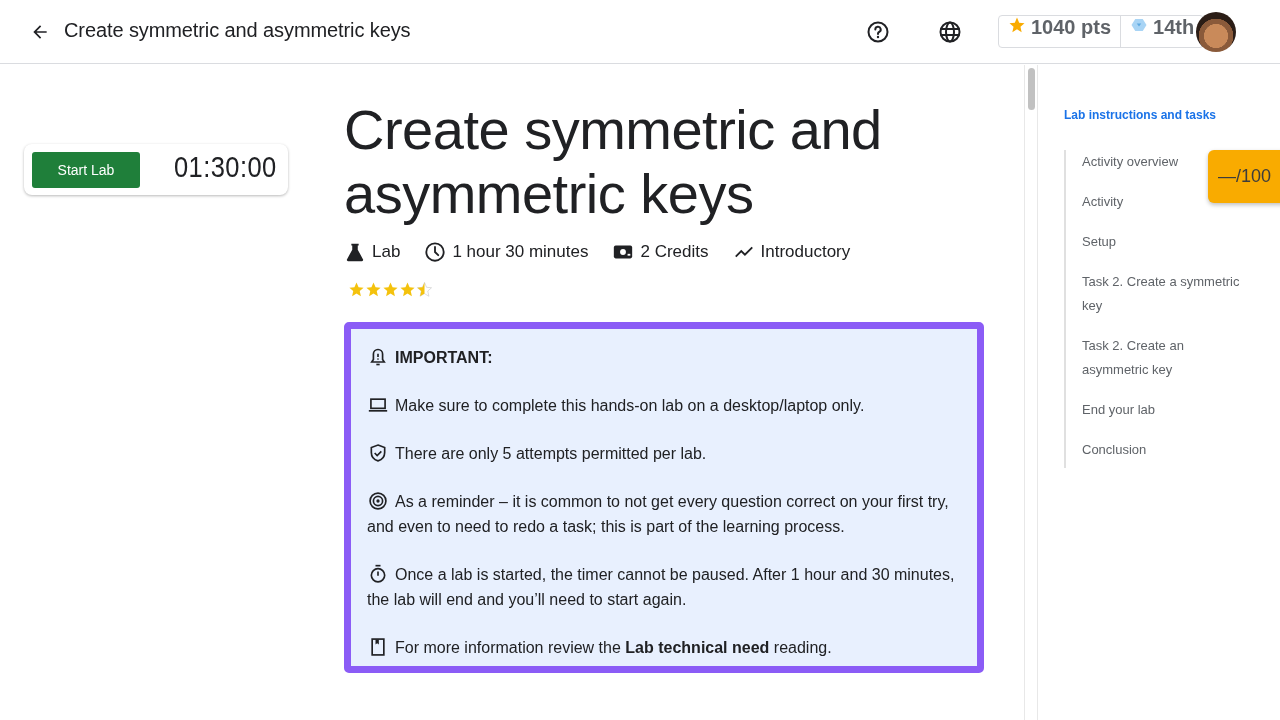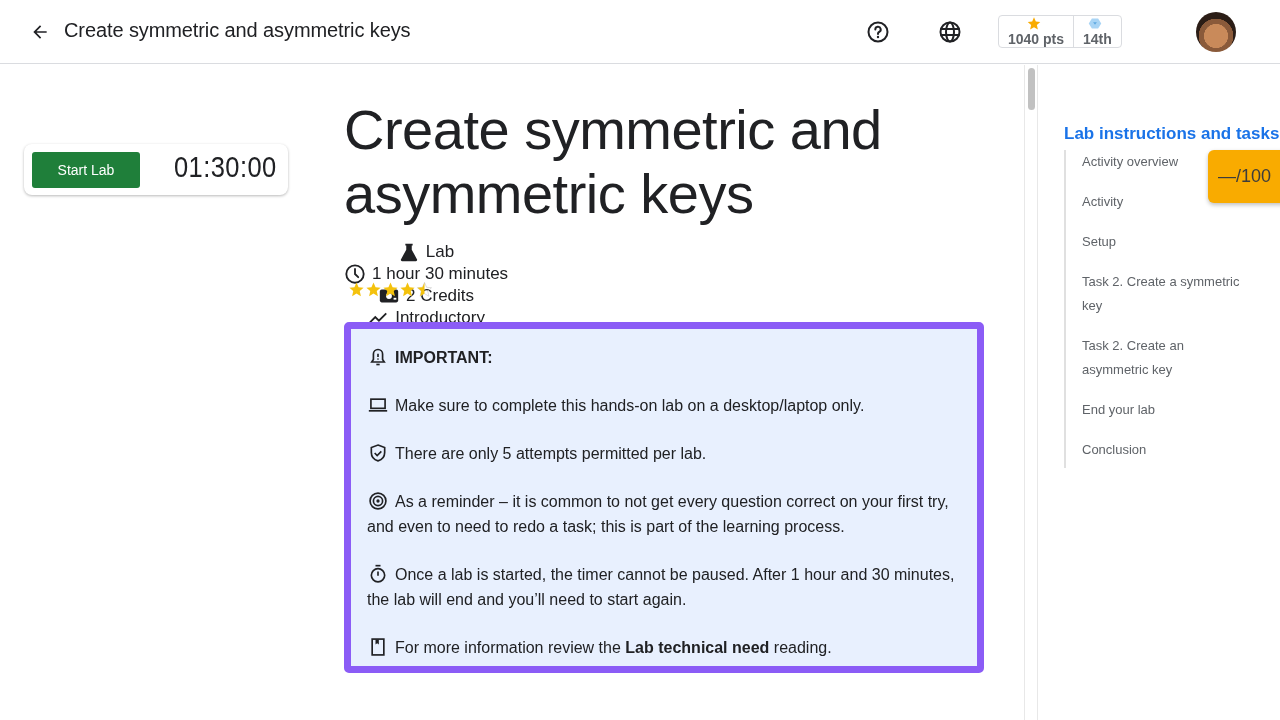--- a/index.html
+++ b/index.html
@@ -7,48 +7,48 @@
   body { font-family: "Liberation Sans", "DejaVu Sans", sans-serif; color: #202124; position: relative; }
 
   
   .header { position: absolute; left: 0; top: 0; width: 1280px; height: 64px; border-bottom: 1px solid #dadce0; background: #fff; }
   .back-btn { position: absolute; left: 26px; top: 18px; width: 28px; height: 28px; display: flex; align-items: center; justify-content: center; cursor: pointer; }
   .header-title { position: absolute; left: 64px; top: 19px; font-size: 20px; color: #202124; letter-spacing: -0.1px; }
   .icon-btn { position: absolute; top: 18px; width: 28px; height: 28px; display: flex; align-items: center; justify-content: center; cursor: pointer; }
   .help-btn { left: 864px; }
   .lang-btn { left: 936px; }
   .stats { position: absolute; left: 998px; top: 15px; height: 33px; border: 1px solid #dadce0; border-radius: 4px; display: flex; align-items: center; }
-  .stat { display: flex; align-items: center; height: 100%; padding: 0 9px; font-size: 14px; color: #5f6368; font-weight: bold; flex-direction: column; }
+  .stat { display: flex; align-items: flex-start; height: 100%; padding: 0 9px; font-size: 20px; color: #5f6368; font-weight: bold; }
   .stat + .stat { border-left: 1px solid #dadce0; }
   .stat svg { margin-right: 5px; }
   .avatar { position: absolute; left: 1196px; top: 12px; width: 40px; height: 40px; border-radius: 50%; background: radial-gradient(circle at 50% 60%, #c98a5a 0 38%, #8a5a3a 39% 55%, #2b1d16 56%); overflow: hidden; cursor: pointer; }
 
   
   .lab-card { position: absolute; left: 24px; top: 112px; width: 264px; height: 51px; background: #fff; border-radius: 8px; box-shadow: 0 1px 3px rgba(0,0,0,0.28); margin-top: 32px; }
   .start-btn { position: absolute; left: 8px; top: 8px; width: 108px; height: 36px; background: #1e7e34; color: #fff; border: none; border-radius: 3px; font-size: 14px; font-family: "Liberation Sans", sans-serif; cursor: pointer; background-color: #1f7f3a; }
   .timer { position: absolute; left: 150px; top: 6px; font-size: 30px; color: #202124; font-family: "Liberation Sans", sans-serif; transform: scaleX(0.85); transform-origin: left center; letter-spacing: 0.5px; }
 
   
   .main-title { position: absolute; left: 344px; top: 98px; width: 640px; font-size: 56px; line-height: 64px; color: #202124; letter-spacing: -0.5px; }
-  .meta-row { position: absolute; left: 344px; top: 241px; display: flex; align-items: center; font-size: 17px; color: #202124; flex-direction: column; }
+  .meta-row { position: absolute; left: 344px; top: 241px; display: flex; align-items: center; font-size: 17px; color: #202124; }
   .meta-item { display: flex; align-items: center; margin-right: 24px; }
   .meta-item svg { margin-right: 6px; }
   .rating { position: absolute; left: 348px; top: 281px; display: flex; }
 
   .notice { position: absolute; left: 344px; top: 322px; width: 640px; height: 351px; background: #e8f0fe; border: 7px solid #8b5cf6; border-radius: 5px; padding: 16px 16px; font-size: 16px; line-height: 25px; color: #202124; }
   .notice p { margin-bottom: 23px; }
   .notice .ico { display: inline-block; width: 22px; height: 20px; vertical-align: -4px; margin-right: 6px; }
   .notice b { font-weight: bold; }
 
   
   .scroll-track { position: absolute; left: 1024px; top: 65px; width: 14px; height: 655px; border-left: 1px solid #e8e8e8; border-right: 1px solid #e8e8e8; }
   .scroll-thumb { position: absolute; left: 3px; top: 3px; width: 7px; height: 42px; background: #c1c1c1; border-radius: 4px; cursor: pointer; }
 
   
-  .toc-heading { position: absolute; left: 1064px; top: 108px; font-size: 17px; font-weight: bold; color: #1a73e8; margin-top: 16px; }
+  .toc-heading { position: absolute; left: 1064px; top: 108px; font-size: 12px; font-weight: bold; color: #1a73e8; }
   .toc-list { position: absolute; left: 1064px; top: 150px; width: 190px; border-left: 2px solid #e0e0e0; padding-left: 16px; }
   .toc-item { font-size: 13px; line-height: 24px; color: #5f6368; margin-bottom: 16px; cursor: pointer; padding-right: 6px; }
   .toc-item:last-child { margin-bottom: 6px; }
 
   .score-badge { position: absolute; left: 1208px; top: 150px; width: 76px; height: 53px; background: #f9ab00; border-radius: 6px 0 0 6px; box-shadow: 0 2px 4px rgba(0,0,0,0.25); color: #3c3c3c; font-size: 18px; display: flex; align-items: center; padding-left: 10px; }
 </style>
 </head>
 <body>
 
 <div class="header">

